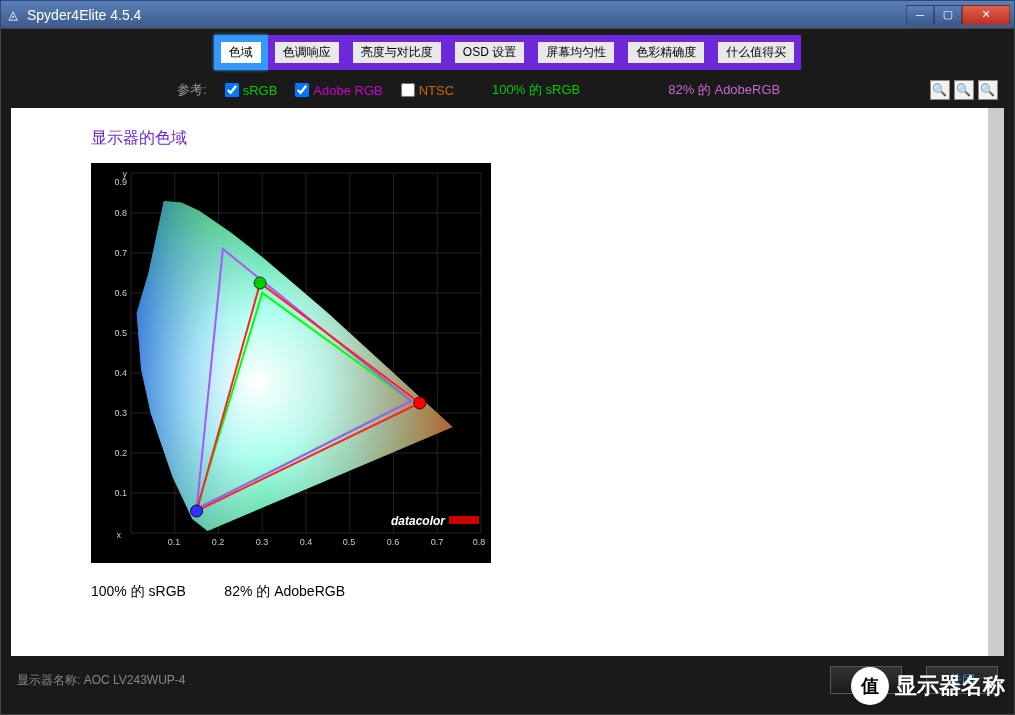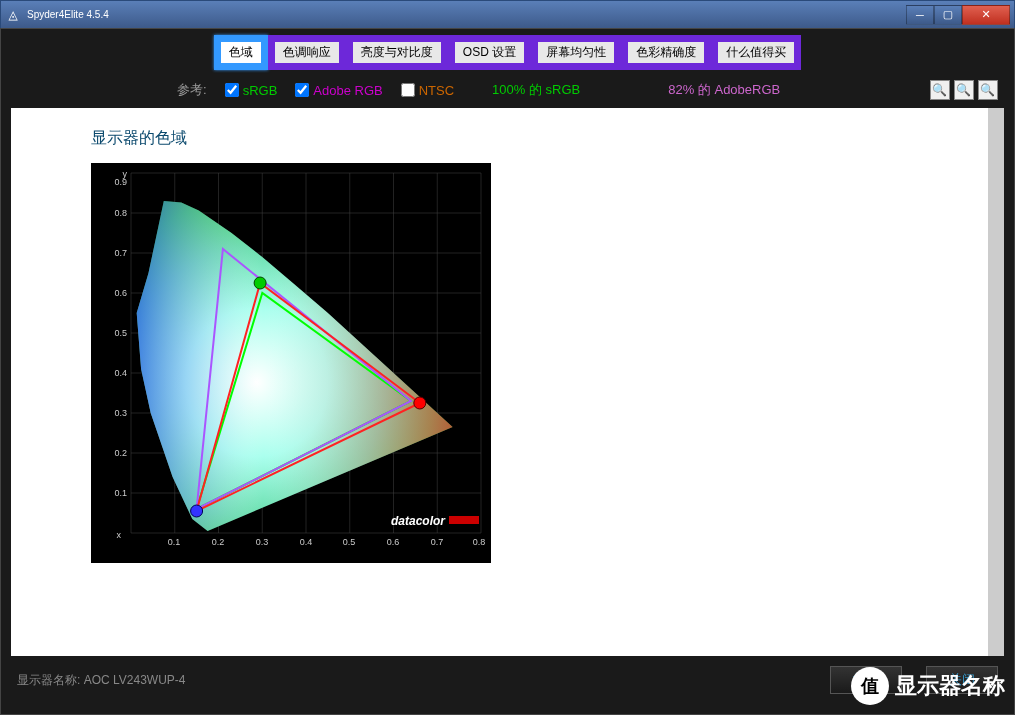--- a/index.html
+++ b/index.html
@@ -1,21 +1,21 @@
 <!DOCTYPE html>
 <html><head>
 <meta charset="utf-8">
 <style>
 * { box-sizing: border-box; margin: 0; padding: 0; font-family: "Microsoft YaHei", "SimSun", Arial, sans-serif; }
 body { width: 1015px; height: 715px; overflow: hidden; background: #000; position: relative; }
 
 
 .titlebar { height: 28px; background: linear-gradient(#5a7fb8, #3d5a8a); display: flex; align-items: center; padding: 0 4px; border: 1px solid #2a4a7a; border-bottom: none; }
 .titlebar .icon { width: 16px; height: 16px; margin-right: 6px; display: flex; align-items: center; justify-content: center; color: #fff; font-size: 12px; }
-.titlebar .title { color: #fff; font-size: 10px; flex: 1; }
+.titlebar .title { color: #fff; font-size: 14px; flex: 1; }
 .winbtns { display: flex; gap: 0; }
 .winbtn { width: 30px; height: 20px; display: flex; align-items: center; justify-content: center; font-size: 11px; color: #fff; border: 1px solid rgba(0,0,0,0.3); background: linear-gradient(#5a7fb8, #3d5a8a); cursor: pointer; }
 .winbtn.close { background: linear-gradient(#e06050, #c03020); width: 48px; }
 .winbtn.min, .winbtn.max { width: 28px; }
 
 
 .appframe { position: absolute; top: 28px; left: 0; right: 0; bottom: 0; background: #1a1a1a; border: 1px solid #444; padding: 6px; }
 
 
 .tabs { display: flex; justify-content: center; gap: 0; margin-bottom: 6px; }
@@ -32,21 +32,21 @@
 .lbl-adobe { color: #cc00cc; }
 .lbl-ntsc { color: #cc6600; }
 .stat-srgb { color: #00cc00; margin-left: 20px; }
 .stat-adobe { color: #cc66cc; margin-left: 70px; }
 .zoombtn { width: 20px; height: 20px; border: 1px solid #888; background: #f0f0f0; display: flex; align-items: center; justify-content: center; cursor: pointer; font-size: 12px; color:#000; }
 
 
 .content { background: #fff; margin: 4px; height: 548px; padding: 20px 80px; position: relative; overflow: hidden; }
 .content .scrollbar { position: absolute; right: 0; top: 0; bottom: 0; width: 16px; background: #eee; border-left: 1px solid #ccc; }
 .content .scrollbar .thumb { background: #ccc; height: 100%; width: 100%; }
-.content h2 { font-size: 16px; font-weight: normal; color: #0c4a6e; margin-bottom: 14px; }
+.content h2 { font-size: 16px; font-weight: normal; color: #6d28d9; margin-bottom: 14px; }
 
 
 .chart { background: #000; width: 400px; height: 400px; position: relative; }
 .chartstats { font-size: 14px; color: #000; margin-top: 20px; font-family: "Courier New", monospace; }
 .chartstats span { margin-right: 30px; }
 
 
 .footer { display: flex; align-items: center; padding: 6px 10px; color: #888; font-size: 12px; justify-content: space-between; }
 .footer .btns { display: flex; gap: 24px; }
 .footer .btn { background: linear-gradient(#333, #1a1a1a); border: 1px solid #555; color: #3399cc; padding: 4px 22px; cursor: pointer; font-size: 13px; }
@@ -191,20 +191,24 @@
           <text x="36" y="133" text-anchor="end">0.6</text>
           <text x="36" y="93" text-anchor="end">0.7</text>
           <text x="36" y="53" text-anchor="end">0.8</text>
           <text x="36" y="22" text-anchor="end">0.9</text>
         </g>
         <text x="300" y="362" fill="#fff" font-size="12" font-weight="bold" font-style="italic">datacolor</text>
         <rect x="358" y="353" width="30" height="8" fill="#cc0000"></rect>
       </svg>
     </div>
 
+    <div class="chartstats">
+      <span>100% 的 sRGB</span>
+      <span>82% 的 AdobeRGB</span>
+    </div>
 
     <div class="scrollbar">
         <div class="thumb"></div>
       </div>
   </div>
 
   <div class="footer">
     <div>
       <span>显示器名称:</span>
       <span>AOC LV243WUP-4</span>

